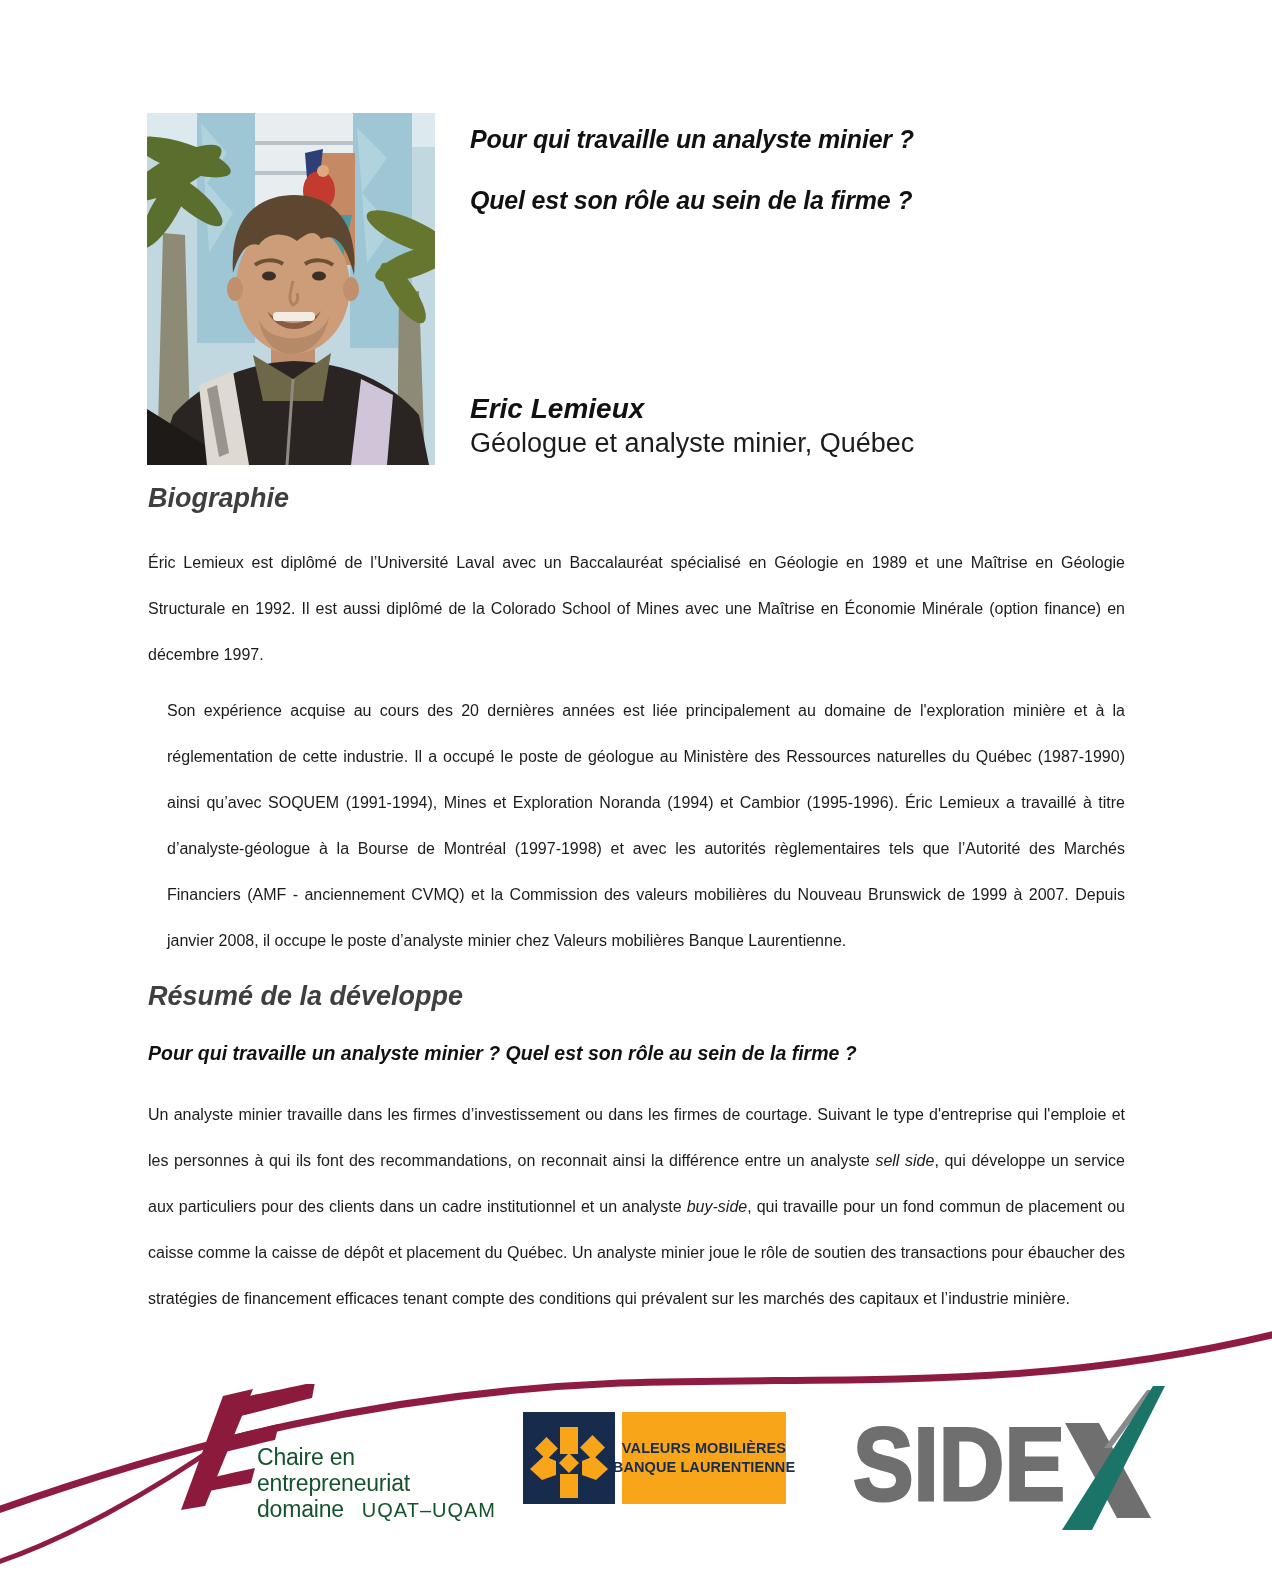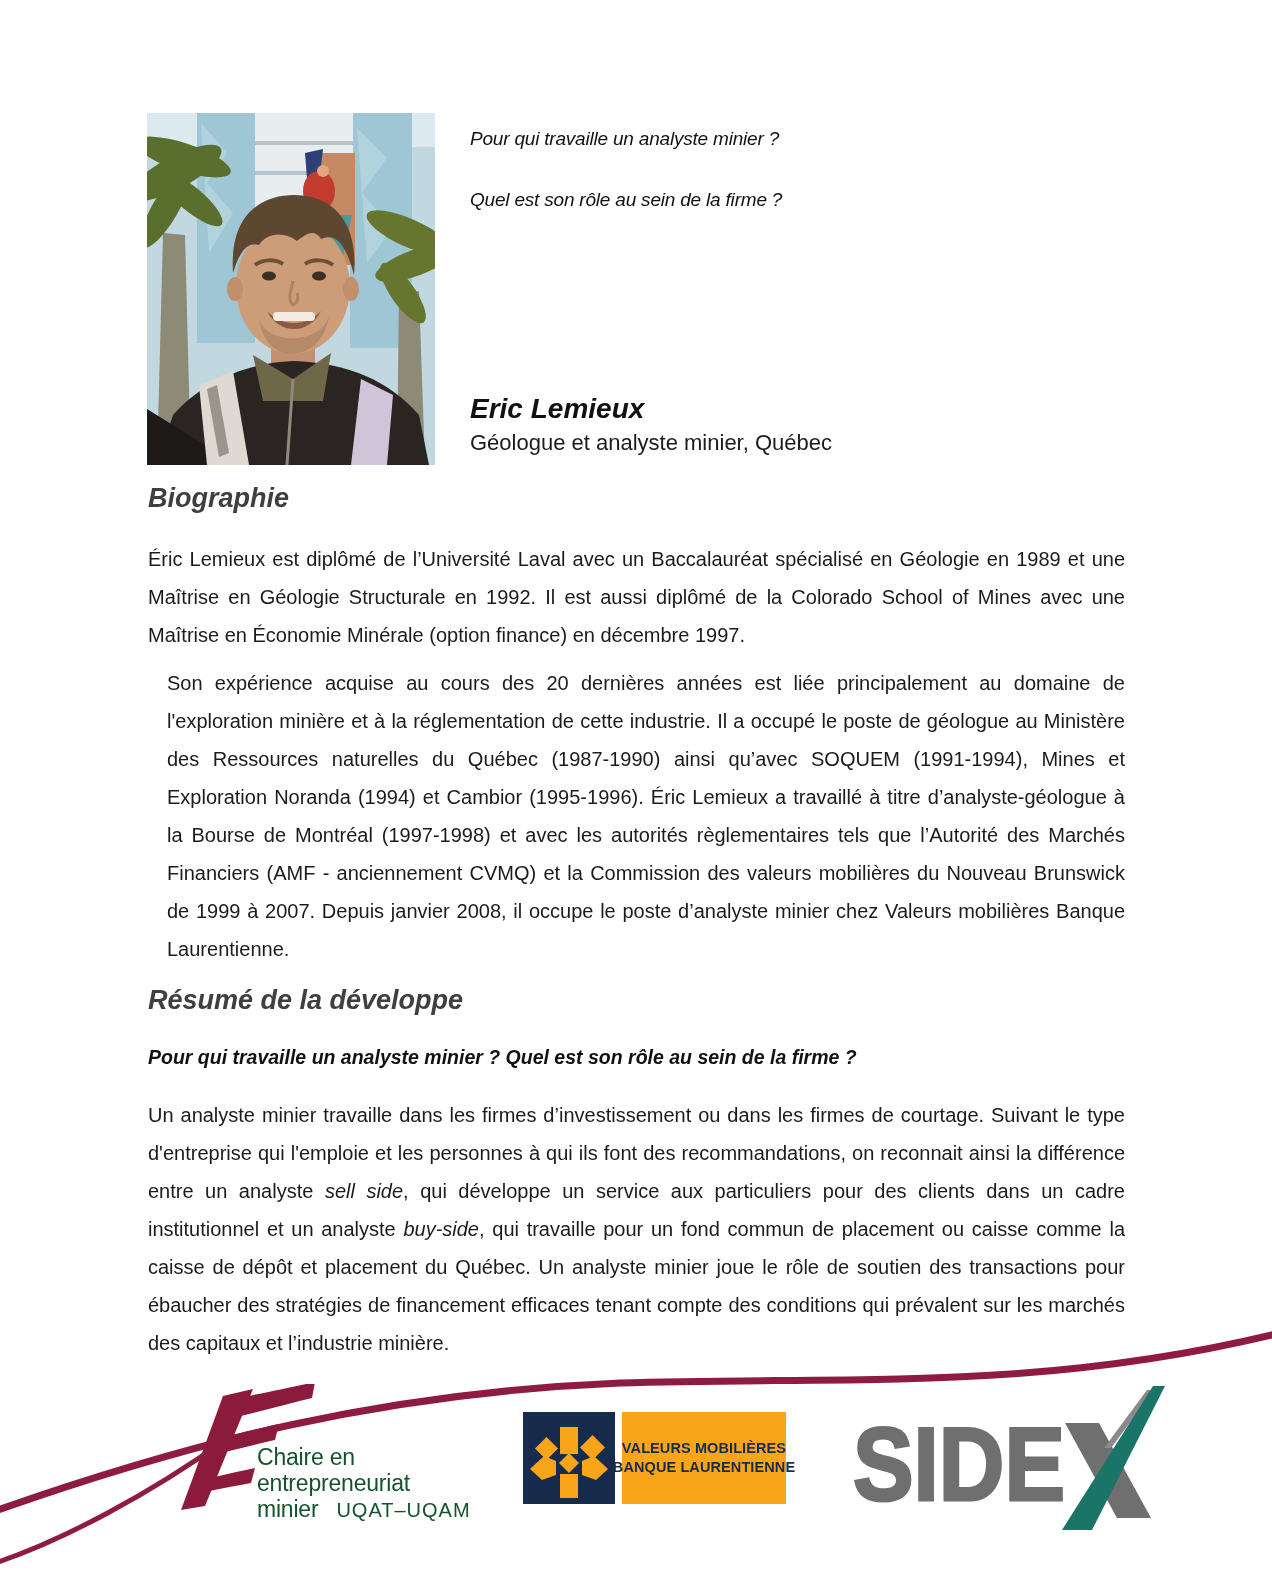--- a/index.html
+++ b/index.html
@@ -10,35 +10,35 @@
     font-family:"Liberation Sans", sans-serif;
     color:#1c1c1c;
     overflow:hidden;
   }
   
   .photo{position:absolute;left:147px;top:113px;width:288px;height:352px;}
   .photo svg{display:block;}
   
   .title-block{position:absolute;left:470px;top:124px;width:600px;}
   .title-line{
-    font-size:19px;font-weight:normal;font-style:italic;
+    font-size:25px;font-weight:bold;font-style:italic;
     color:#111111;line-height:30px;letter-spacing:-0.2px;margin:0 0 31px 0;
   }
   
   .speaker{position:absolute;left:470px;top:395px;width:600px;}
   .speaker-name{font-size:28px;font-weight:bold;font-style:italic;color:#111;line-height:28px;margin:0;}
-  .speaker-role{font-size:22px;color:#1c1c1c;line-height:28px;margin:6px 0 0 0;}
+  .speaker-role{font-size:27px;color:#1c1c1c;line-height:28px;margin:6px 0 0 0;}
   
   .content{position:absolute;left:148px;top:482px;width:977px;}
   .section-heading{
     font-size:27px;font-weight:bold;font-style:italic;
     color:#3f3f3f;line-height:32px;margin:0;
   }
   .para{
-    font-size:20px;line-height:38px;text-align:justify;
+    font-size:16px;line-height:46px;text-align:justify;
     color:#1b1b1b;margin:0;
   }
   .p1{margin-top:26px;}
   .p2{margin-top:10px;margin-left:19px;}
   .h-resume{margin-top:16px;}
   .sub-question{
     font-size:19.5px;font-weight:bold;font-style:italic;color:#111;
     line-height:30px;margin:26px 0 0 0;
   }
   .p3{margin-top:24px;}
@@ -172,21 +172,21 @@
         <path d="M 66,16 C 100,9 130,3 152,-2 L 149,14 C 124,20 95,28 62,36 Z"></path>
         <path d="M 50,56 C 76,49 98,44 116,40 L 112,56 C 94,60 70,66 46,72 Z"></path>
         <path d="M 32,98 C 54,92 74,88 92,84 L 88,99 C 72,102 50,106 28,111 Z"></path>
       </g>
     </svg>
   </div>
   <div class="chaire-text">
     <div>Chaire en</div>
     <div>entrepreneuriat</div>
     <div class="chaire-line3">
-      <span>minier</span>
+      <span>domaine</span>
       <span class="chaire-uq">UQAT–UQAM</span>
     </div>
   </div>
 
   <div class="bl-navy">
     <svg width="92" height="92" viewBox="0 0 92 92">
       <g fill="#f9a51a">
         <rect x="37" y="15" width="18" height="27"></rect>
         <polygon points="23.5,25 35,36.5 23.5,48 12,36.5"></polygon>
         <polygon points="69.5,23 82,35.5 69.5,48 57,35.5"></polygon>

